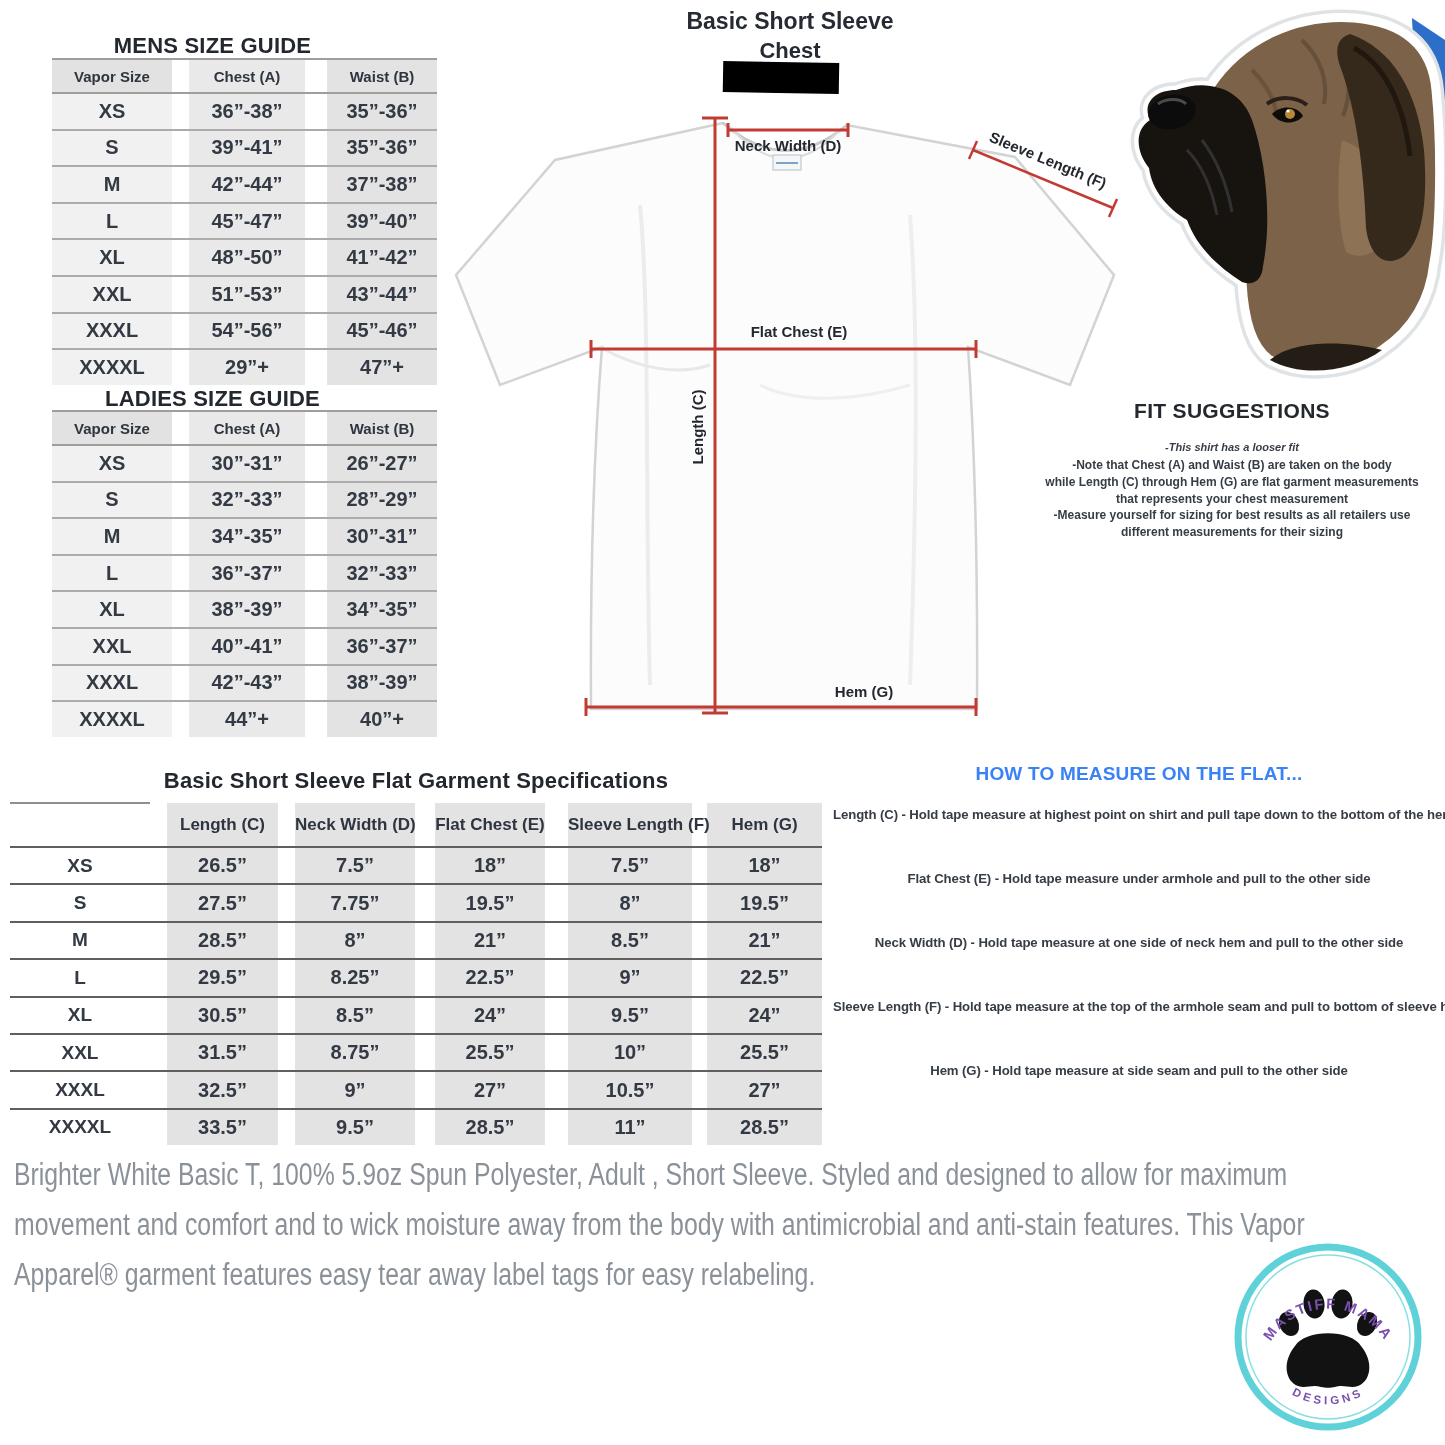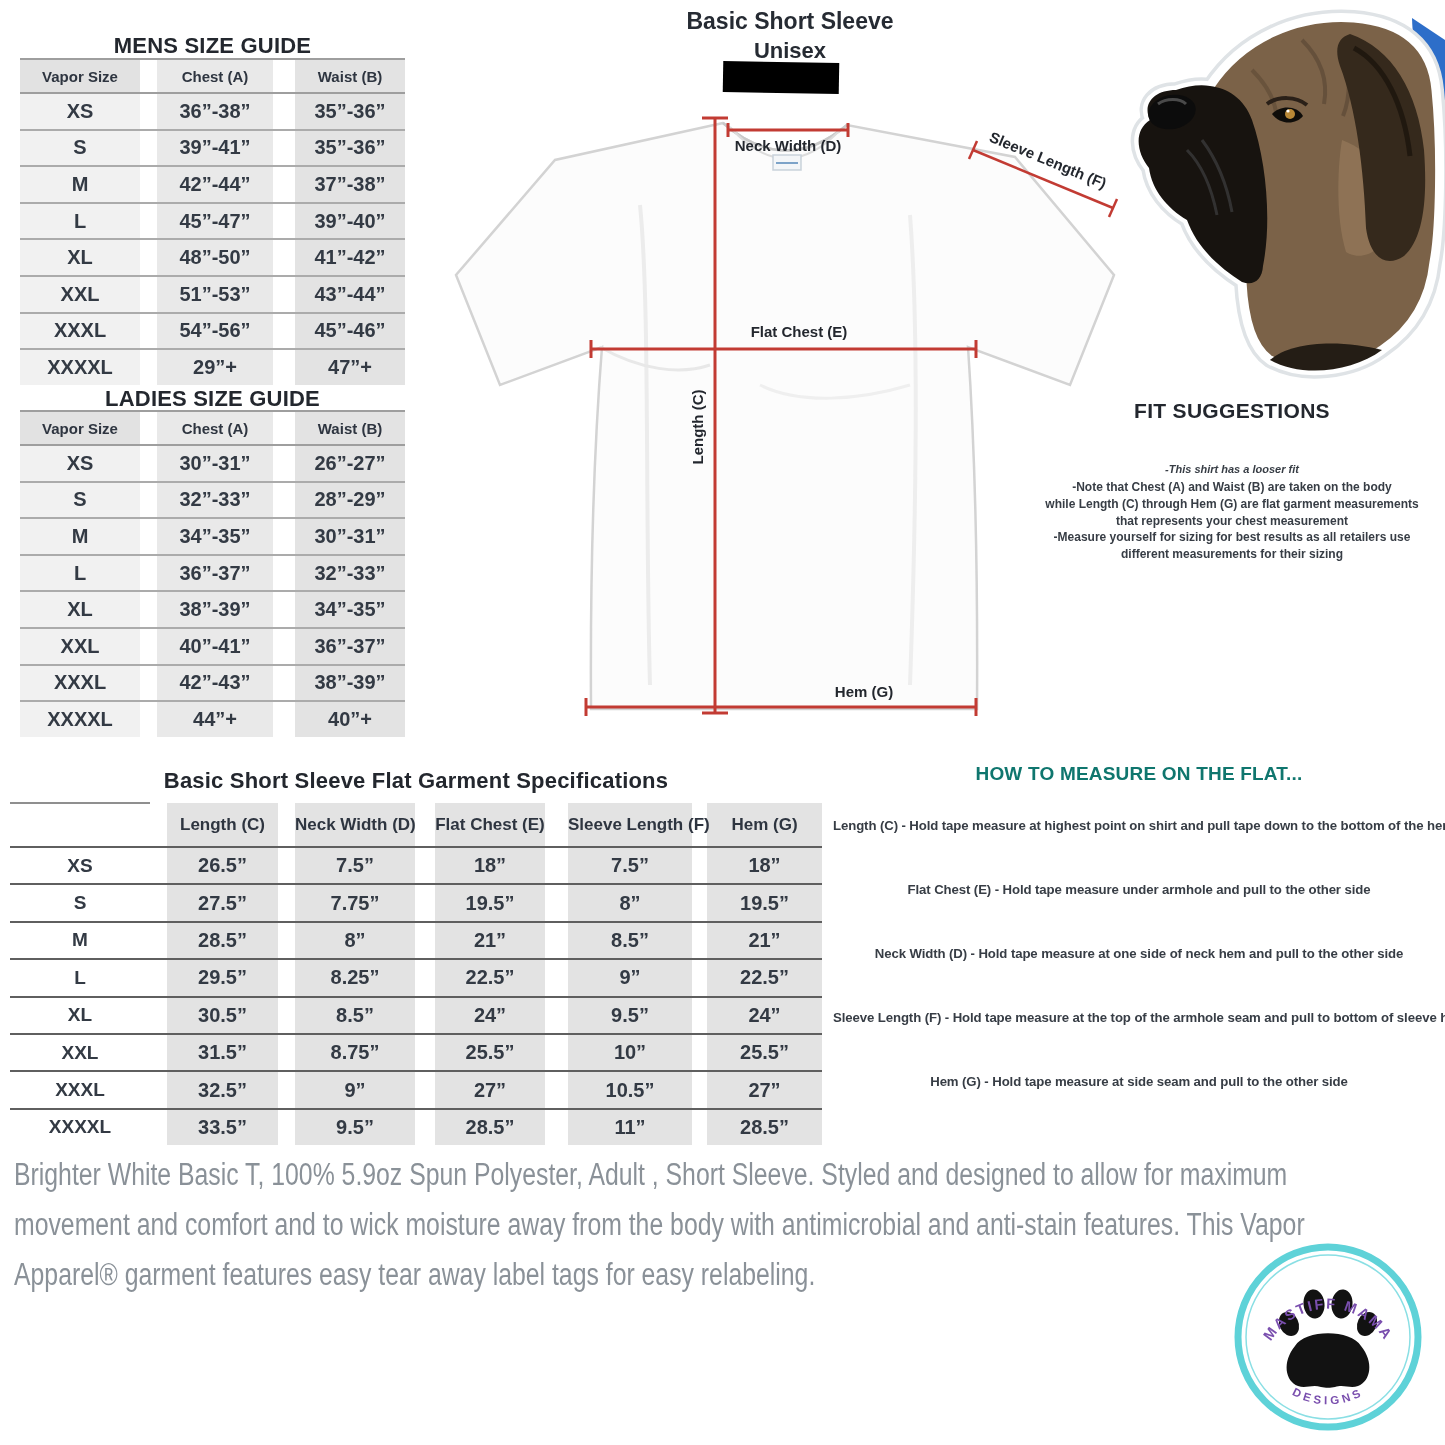--- a/index.html
+++ b/index.html
@@ -4,21 +4,21 @@
 <style>
   html,body{margin:0;padding:0;background:#ffffff;}
   .canvas{position:relative;width:1445px;height:1445px;background:#ffffff;overflow:hidden;
           font-family:"Liberation Sans", sans-serif;}
   .abs{position:absolute;}
   .sec-title{font-weight:bold;font-size:22px;color:#23272e;text-align:center;letter-spacing:.2px;white-space:nowrap;}
 
   
   table{border-collapse:collapse;table-layout:fixed;}
   th,td{text-align:center;vertical-align:middle;white-space:nowrap;font-weight:bold;color:#333a44;padding:0;}
-  .guide-table{width:385px;}
+  .guide-table{width:385px;margin-left:32px;}
   .guide-table col.dc1{background:#f1f1f1;}
   .guide-table col.dc2{background:#e9e9e9;}
   .guide-table col.dc3{background:#e3e3e3;}
   col.gap{background:transparent;}
   .guide-table th{height:32px;font-size:15px;color:#2e3540;
                   border-top:2px solid #9e9e9e;border-bottom:2px solid #9e9e9e;}
   .guide-table thead th:nth-child(1){background:#e2e2e2;}
   .guide-table td{height:34.6px;font-size:20px;border-bottom:2px solid #ababab;}
   .guide-table tbody tr:last-child td{border-bottom:none;}
 
@@ -32,27 +32,27 @@
   .flat-table td:first-child{font-size:19px;}
 
   
   .diagram-title{left:615px;top:8px;width:350px;text-align:center;color:#262b33;}
   .diagram-title .l1{font-weight:bold;font-size:23px;}
   .diagram-title .l2{font-weight:bold;font-size:22px;margin-top:3px;}
   .redact{left:723px;top:62px;width:116px;height:31px;background:#000;transform:rotate(1deg);}
 
   
   .fit{left:1028px;top:399px;width:408px;text-align:center;color:#373d45;}
-  .fit .ttl{font-weight:bold;font-size:21px;color:#23272e;margin-bottom:36px;letter-spacing:.3px;}
+  .fit .ttl{font-weight:bold;font-size:21px;color:#23272e;margin-bottom:14px;letter-spacing:.3px;}
   .fit-line{font-weight:bold;font-size:12px;line-height:16.8px;}
   .fit-lines .fit-line:first-child{font-size:11px;line-height:20px;font-style:italic;}
 
   
   .htm{left:833px;top:763px;width:612px;text-align:center;color:#373d45;}
-  .htm .ttl{font-weight:bold;font-size:19px;color:#0f766e;margin-bottom:33px;letter-spacing:.2px;white-space:nowrap;}
+  .htm .ttl{font-weight:bold;font-size:19px;color:#3b82f6;margin-bottom:22px;letter-spacing:.2px;white-space:nowrap;}
   .htm-item{font-weight:bold;font-size:13.2px;letter-spacing:-0.1px;white-space:nowrap;margin-bottom:49px;}
 
   
   .descr{left:14px;top:1150px;width:1770px;transform:scaleX(0.80);transform-origin:left top;
          color:#8a9198;font-size:31px;}
   .descr-line{white-space:nowrap;line-height:50px;}
 
   svg text{font-family:"Liberation Sans", sans-serif;}
 </style>
 </head>
@@ -211,21 +211,21 @@
           <td class="gap"></td>
           <td>44”+</td>
           <td class="gap"></td>
           <td>40”+</td>
         </tr>
       </tbody>
   </table>
 
   <div class="abs diagram-title">
     <div class="l1">Basic Short Sleeve</div>
-    <div class="l2">Unisex</div>
+    <div class="l2">Chest</div>
   </div>
   <div class="abs redact"></div>
 
   <svg class="abs" style="left:440px;top:85px;" width="740" height="660" viewBox="0 0 740 660">
 
     <path d="M283,38 L115,75 L16,190 L60,300 L162,262
              C155,350 150,470 151,624 L537,624
              C538,470 534,350 528,262
              L630,300 L674,190 L575,72 L407,40 Q345,92 283,38 Z" fill="#fcfcfc" stroke="#d3d3d3" stroke-width="2.5"></path>
 

